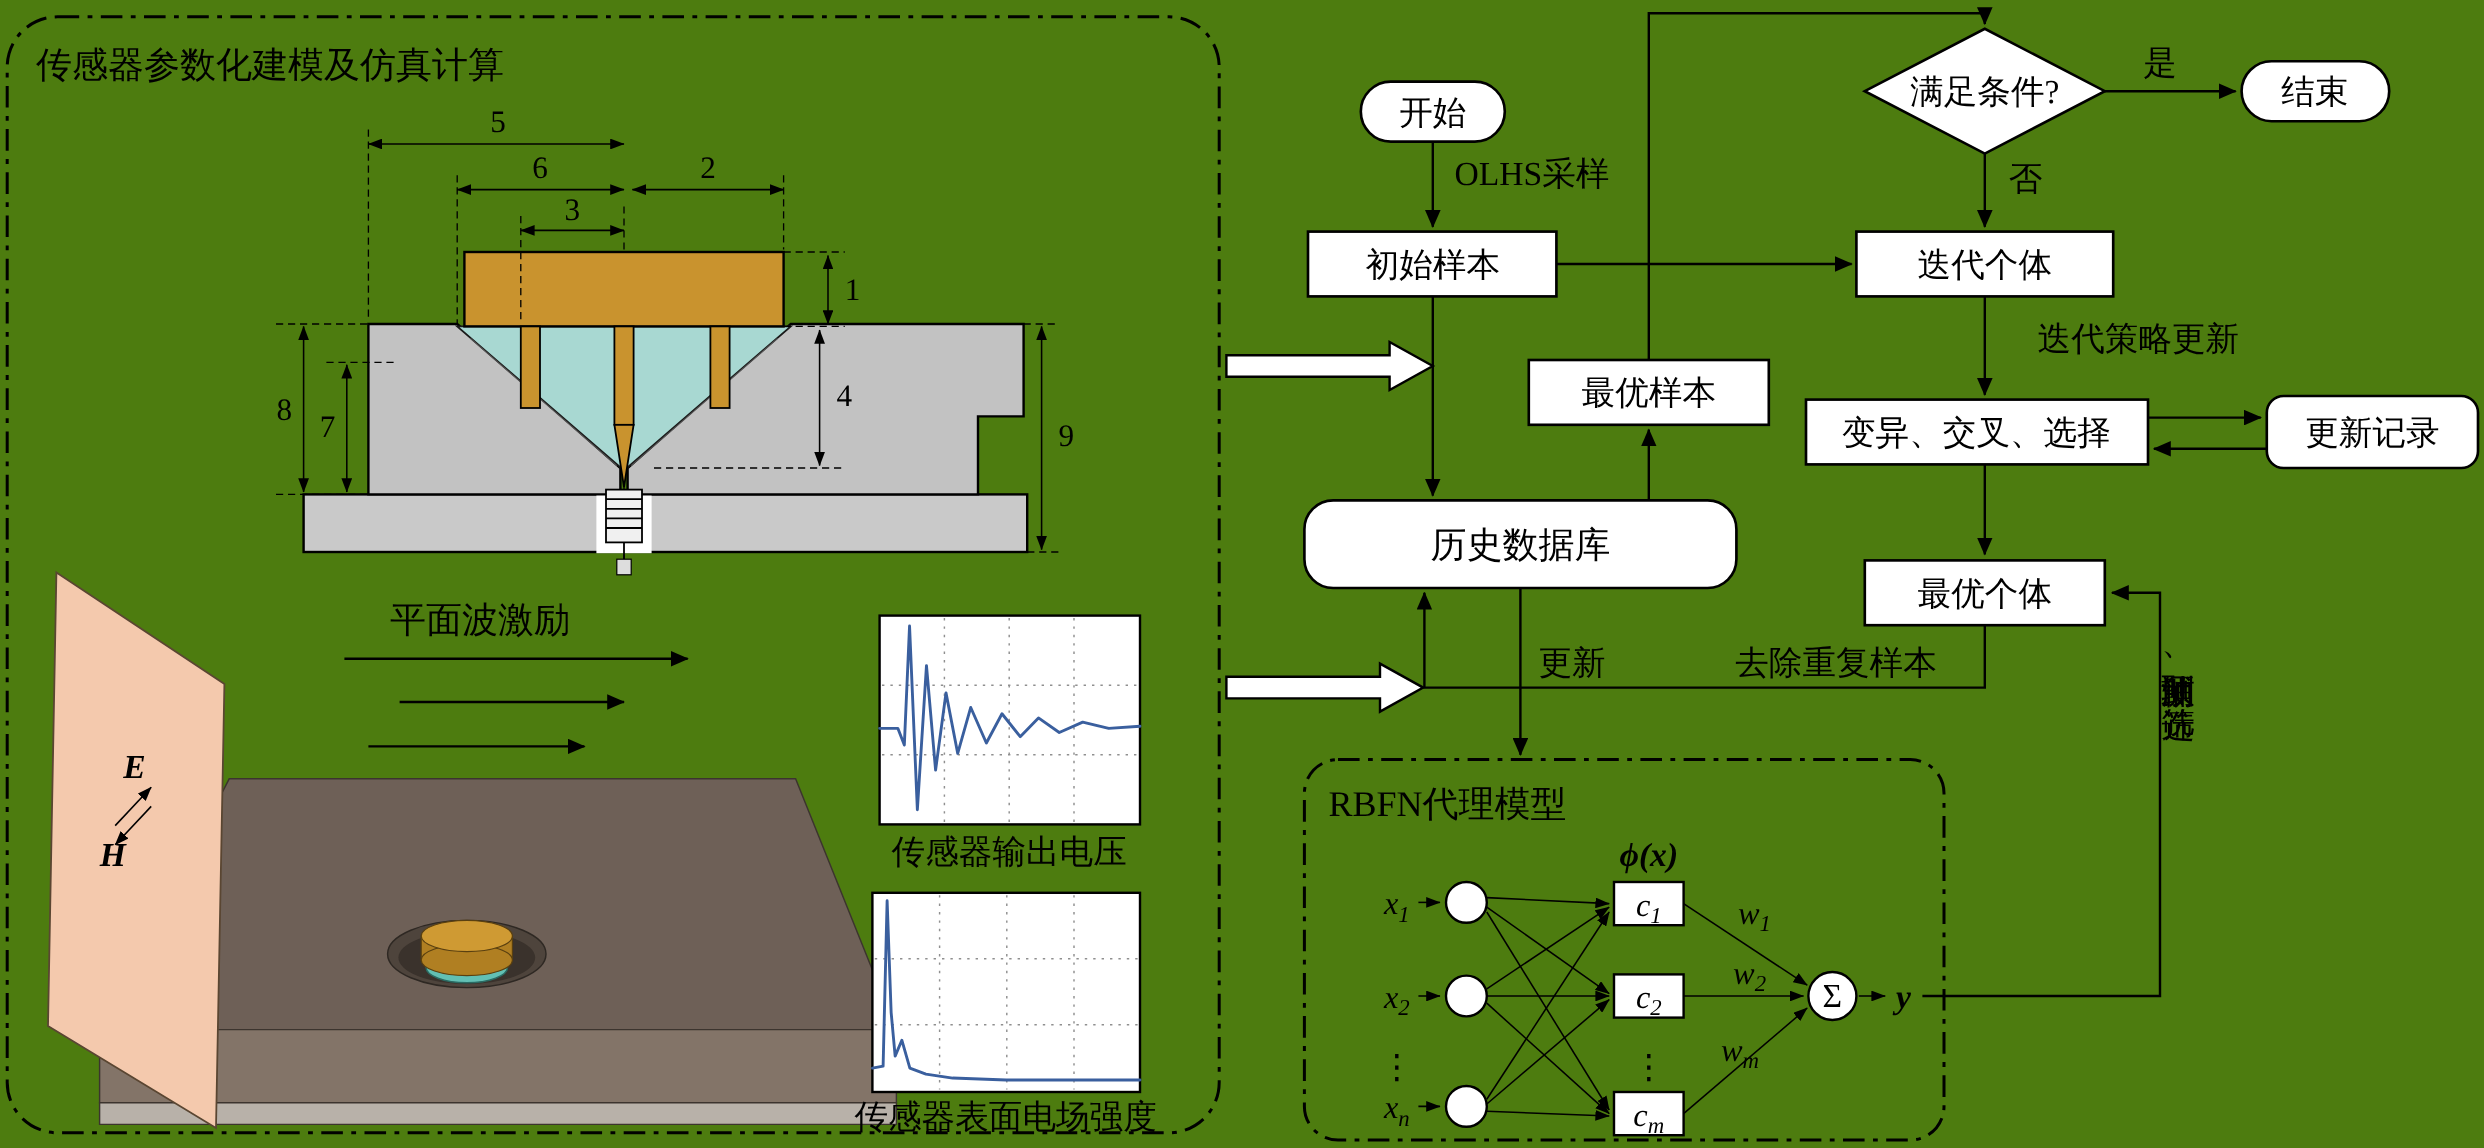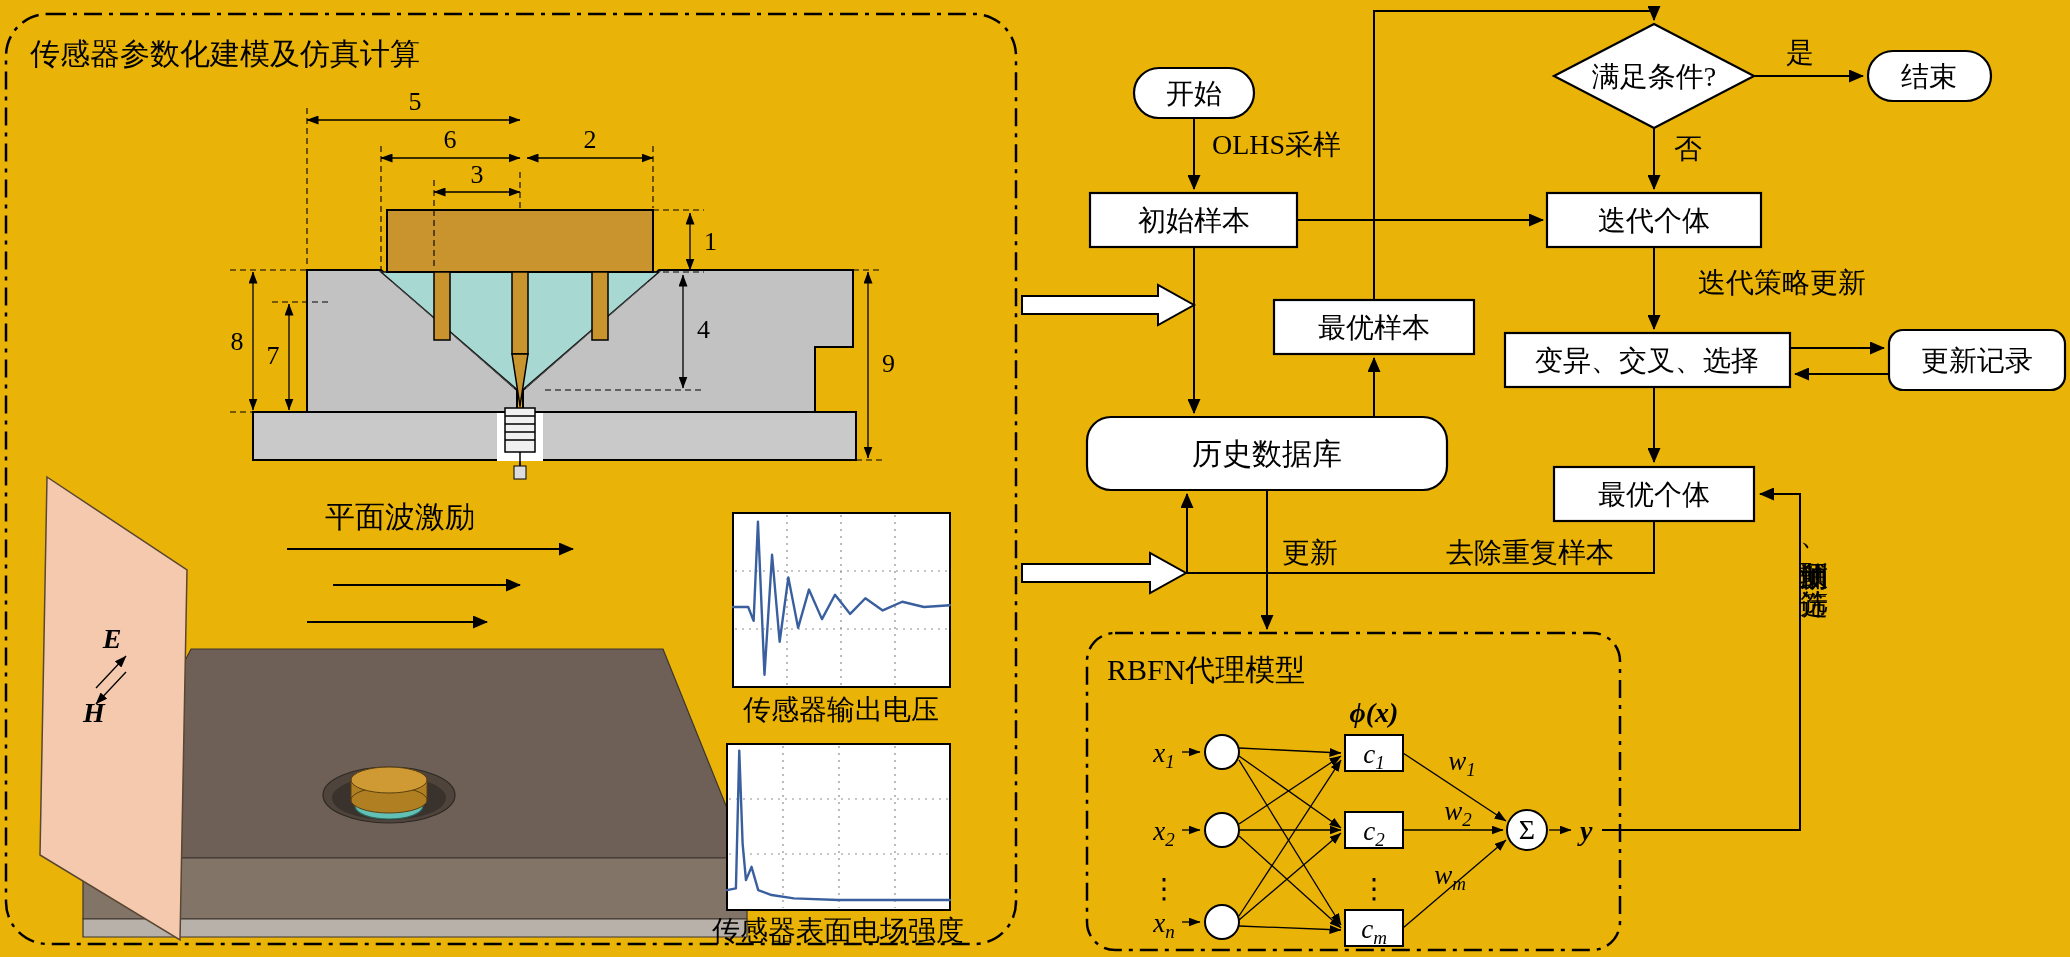--- a/index.html
+++ b/index.html
@@ -1,16 +1,16 @@
 <!DOCTYPE html>
 <html><head>
 <meta charset="utf-8">
 <style>
   html,body{margin:0;padding:0;background:#ffffff;}
-  .stage{position:relative;width:2070px;height:957px;background:#eab308;overflow:hidden;}
+  .stage{position:relative;width:2070px;height:957px;background:#4d7c0f;overflow:hidden;}
   svg{display:block;}
   svg text{font-family:"Liberation Serif","DejaVu Serif",serif;fill:#000;}
   .cjk{font-size:28px;}
   .cjk-lg{font-size:30px;}
   .math{font-style:italic;font-size:27px;}
   .math-b{font-style:italic;font-weight:bold;font-size:28px;}
   .sub{font-size:19px;font-style:italic;}
   .dimnum{font-size:26px;}
   .flow{fill:none;stroke:#000;stroke-width:2;}
   .box{fill:#fff;stroke:#000;stroke-width:2.2;}

